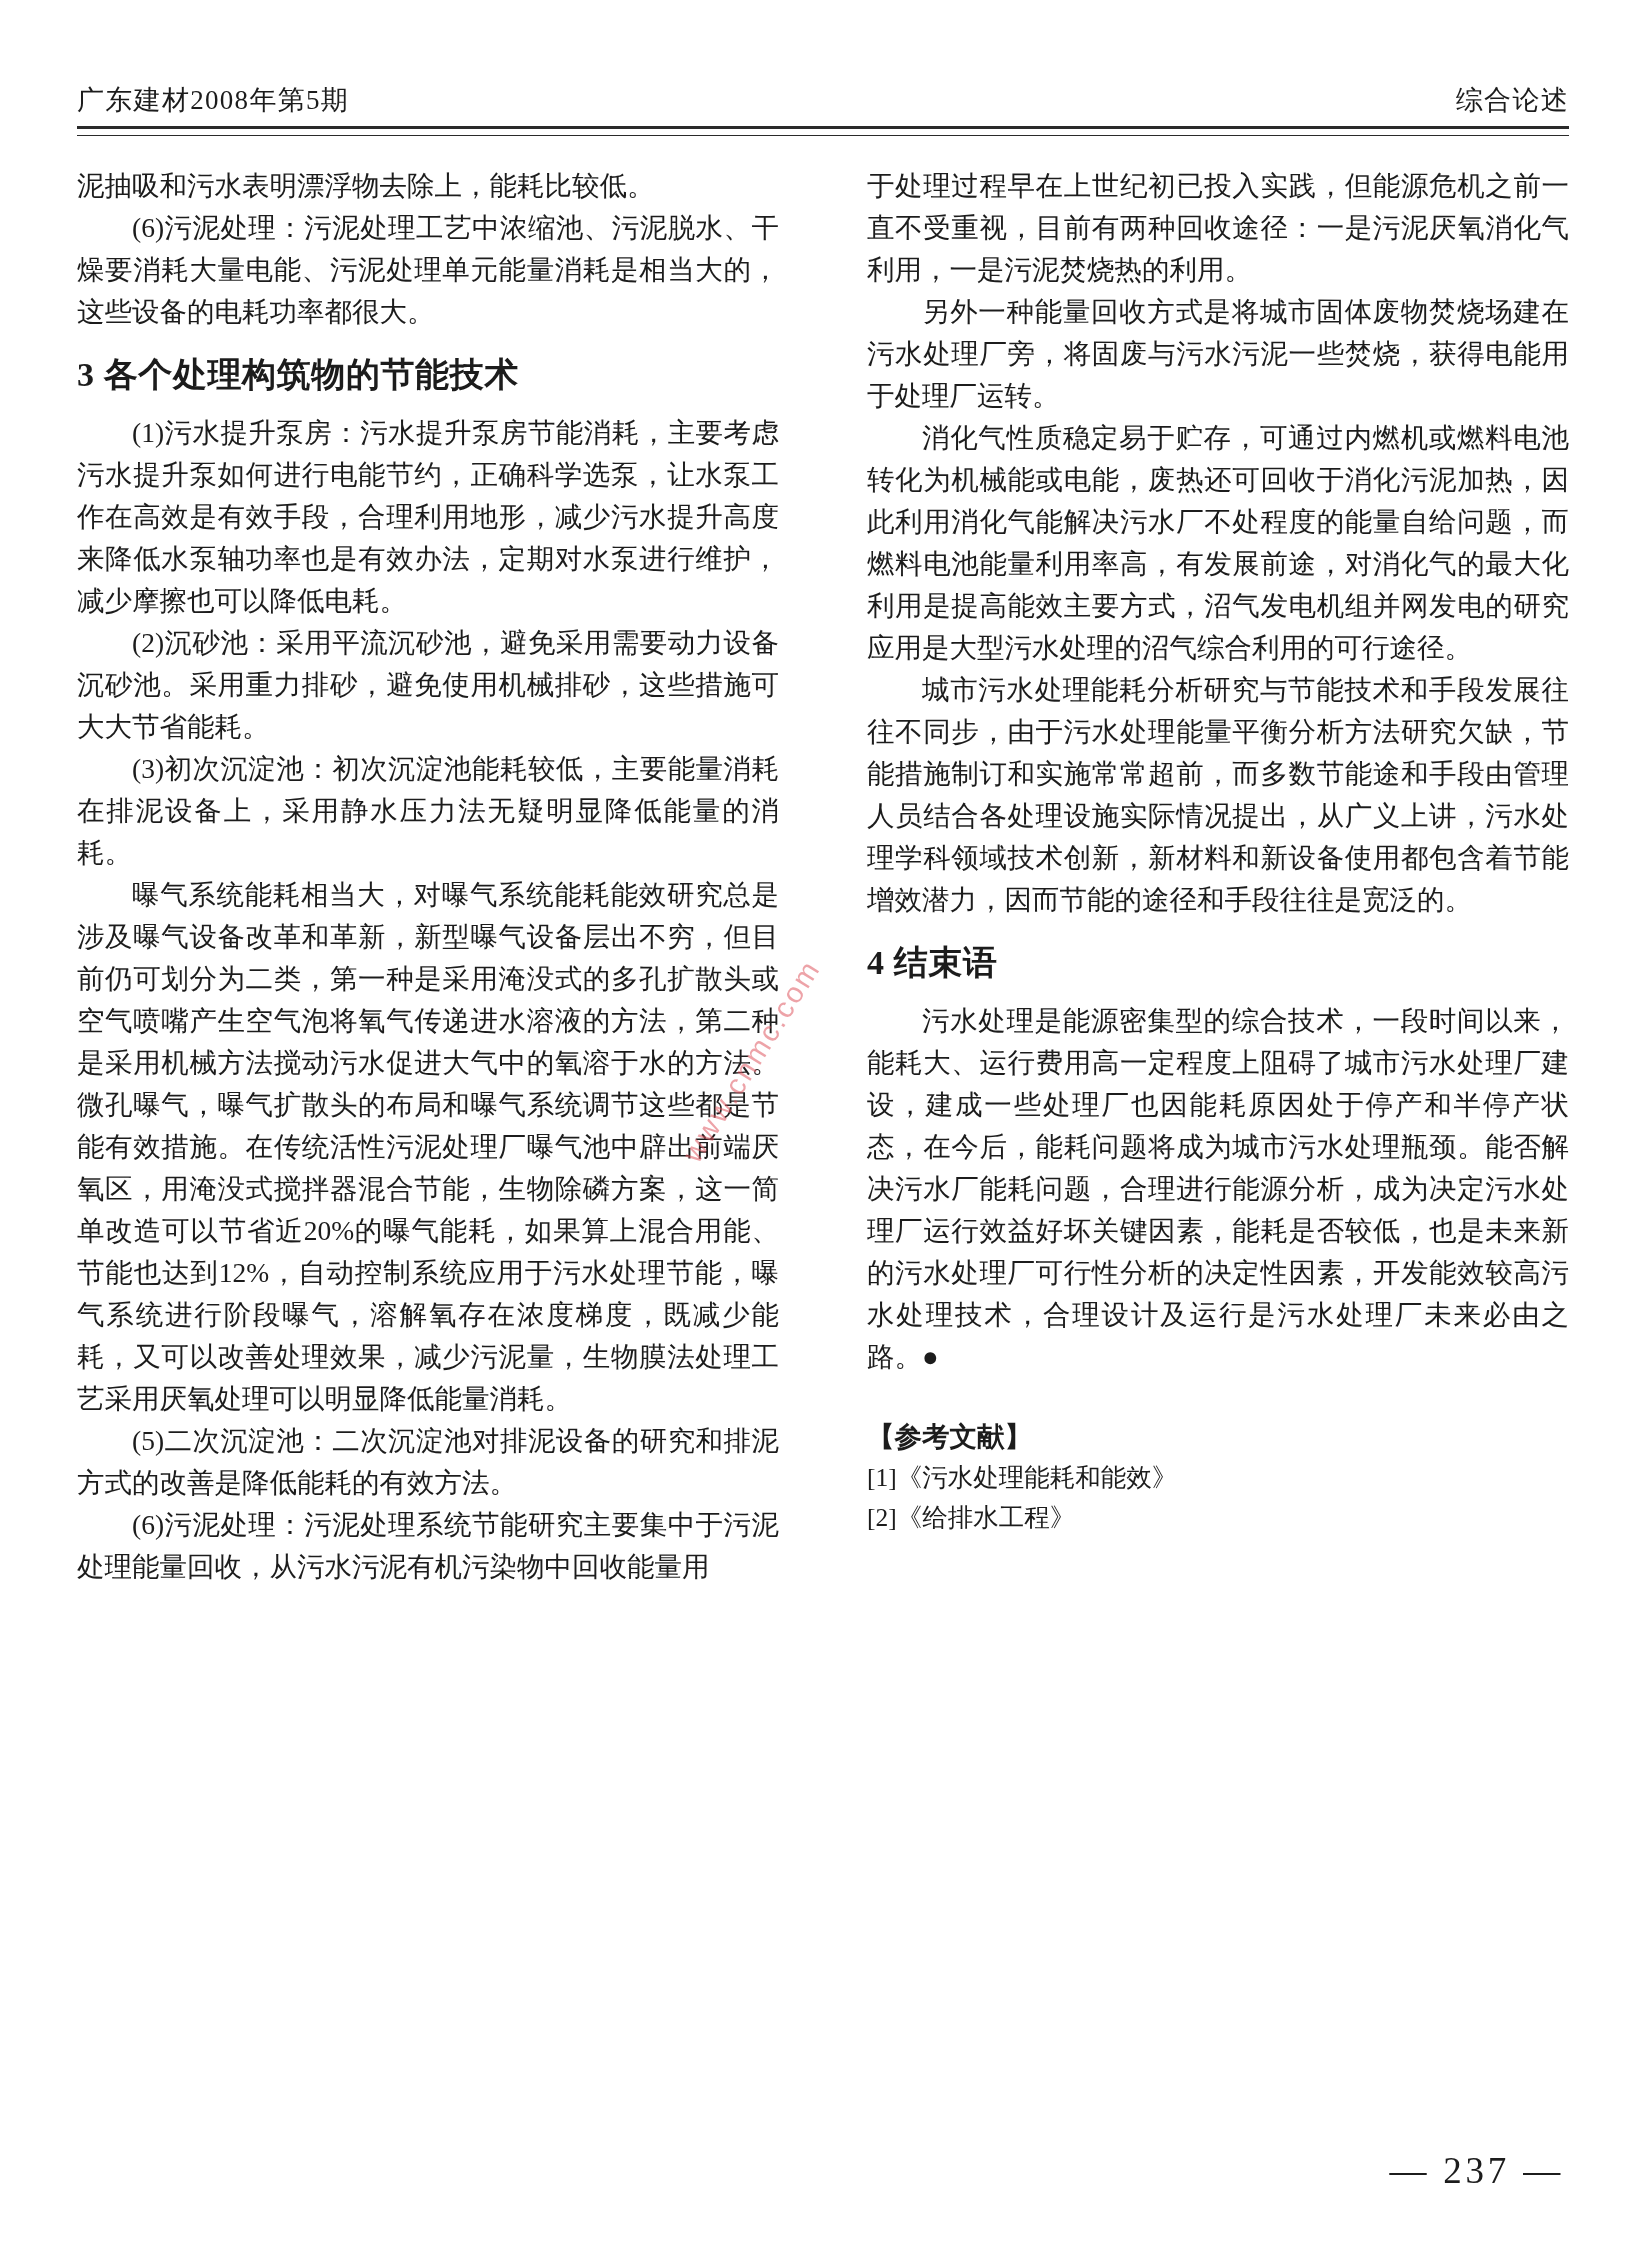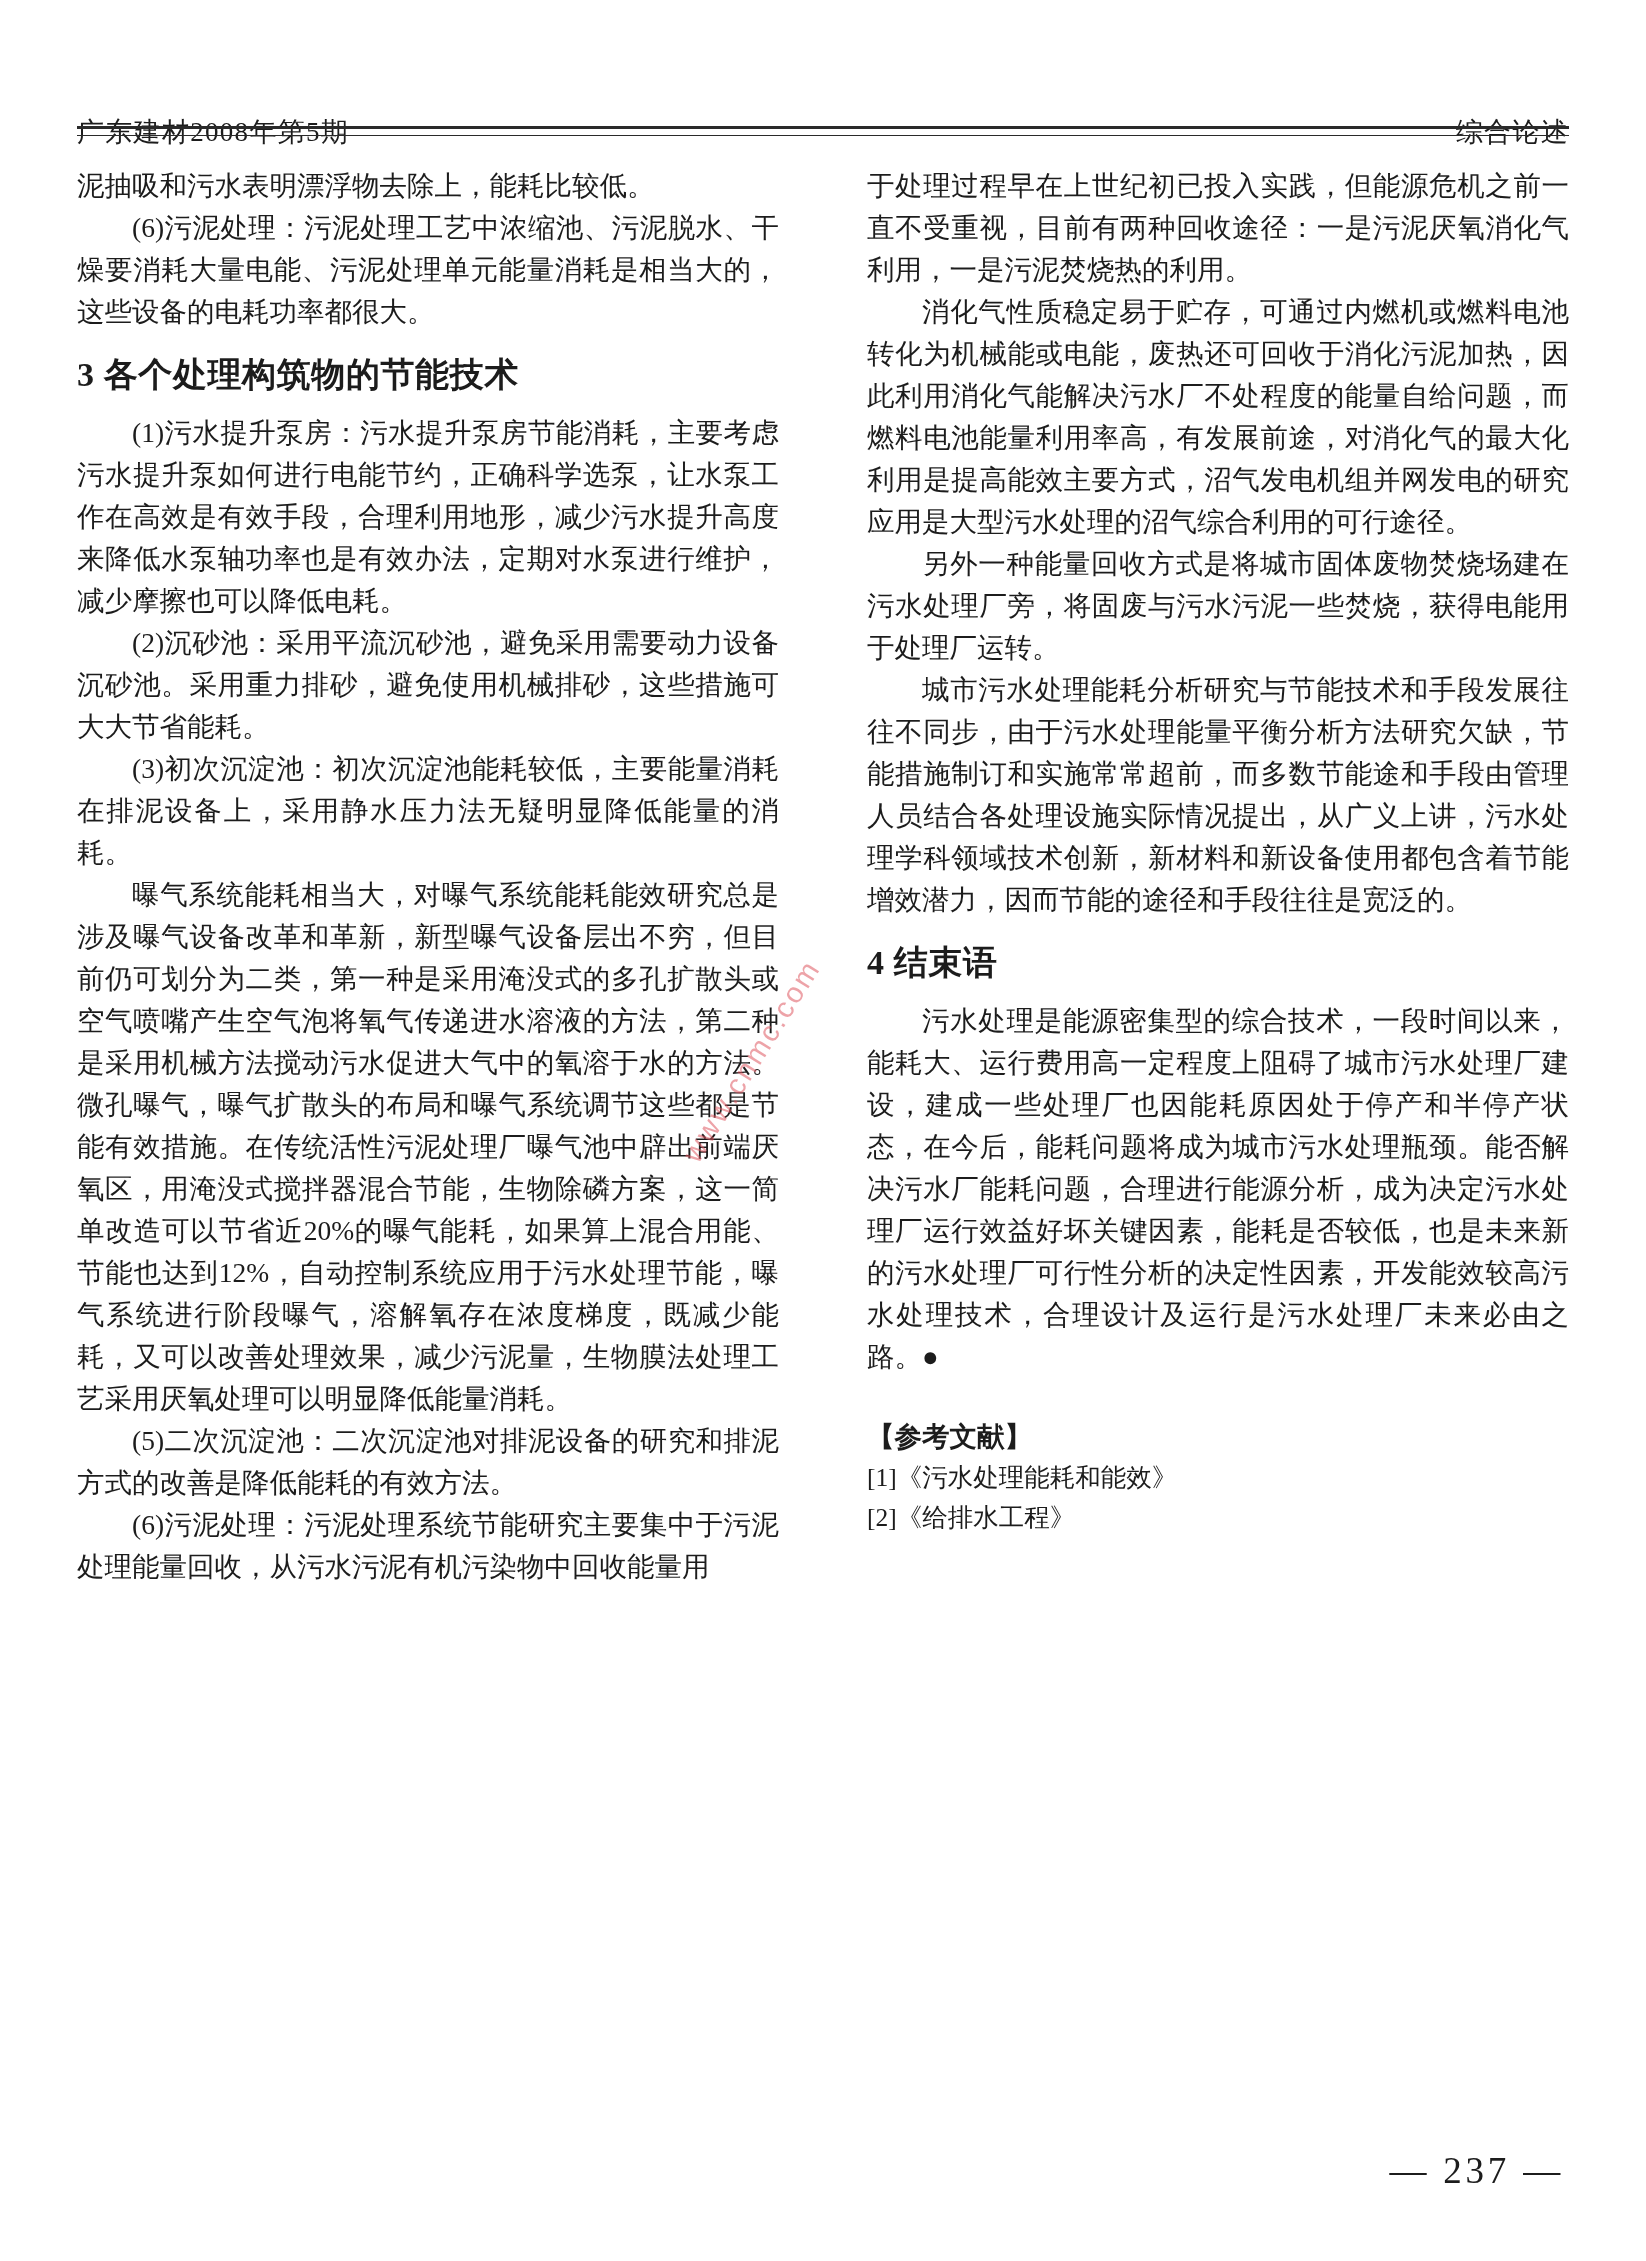--- a/index.html
+++ b/index.html
@@ -20,21 +20,20 @@
   .header {
     position: absolute;
     top: 82px;
     left: 77px;
     right: 77px;
     display: flex;
     justify-content: space-between;
     align-items: baseline;
     font-size: 27px;
     letter-spacing: 1.3px;
-    margin-top: 32px;
   }
   .header-rule {
     position: absolute;
     top: 126px;
     left: 77px;
     right: 77px;
     height: 6.4px;
     border-top: 3.2px solid #2a2a2a;
     border-bottom: 1.3px solid #2a2a2a;
   }
@@ -118,22 +117,22 @@
       <p class="para-indent">(1)污水提升泵房：污水提升泵房节能消耗，主要考虑污水提升泵如何进行电能节约，正确科学选泵，让水泵工作在高效是有效手段，合理利用地形，减少污水提升高度来降低水泵轴功率也是有效办法，定期对水泵进行维护，减少摩擦也可以降低电耗。</p>
       <p class="para-indent">(2)沉砂池：采用平流沉砂池，避免采用需要动力设备沉砂池。采用重力排砂，避免使用机械排砂，这些措施可大大节省能耗。</p>
       <p class="para-indent">(3)初次沉淀池：初次沉淀池能耗较低，主要能量消耗在排泥设备上，采用静水压力法无疑明显降低能量的消耗。</p>
       <p class="para-indent">曝气系统能耗相当大，对曝气系统能耗能效研究总是涉及曝气设备改革和革新，新型曝气设备层出不穷，但目前仍可划分为二类，第一种是采用淹没式的多孔扩散头或空气喷嘴产生空气泡将氧气传递进水溶液的方法，第二种是采用机械方法搅动污水促进大气中的氧溶于水的方法。微孔曝气，曝气扩散头的布局和曝气系统调节这些都是节能有效措施。在传统活性污泥处理厂曝气池中辟出前端厌氧区，用淹没式搅拌器混合节能，生物除磷方案，这一简单改造可以节省近20%的曝气能耗，如果算上混合用能、节能也达到12%，自动控制系统应用于污水处理节能，曝气系统进行阶段曝气，溶解氧存在浓度梯度，既减少能耗，又可以改善处理效果，减少污泥量，生物膜法处理工艺采用厌氧处理可以明显降低能量消耗。</p>
       <p class="para-indent">(5)二次沉淀池：二次沉淀池对排泥设备的研究和排泥方式的改善是降低能耗的有效方法。</p>
       <p class="para-indent">(6)污泥处理：污泥处理系统节能研究主要集中于污泥处理能量回收，从污水污泥有机污染物中回收能量用</p>
     </div>
 
     <div class="col">
       <p>于处理过程早在上世纪初已投入实践，但能源危机之前一直不受重视，目前有两种回收途径：一是污泥厌氧消化气利用，一是污泥焚烧热的利用。</p>
+      <p class="para-indent">另外一种能量回收方式是将城市固体废物焚烧场建在污水处理厂旁，将固废与污水污泥一些焚烧，获得电能用于处理厂运转。</p>
       <p class="para-indent">消化气性质稳定易于贮存，可通过内燃机或燃料电池转化为机械能或电能，废热还可回收于消化污泥加热，因此利用消化气能解决污水厂不处程度的能量自给问题，而燃料电池能量利用率高，有发展前途，对消化气的最大化利用是提高能效主要方式，沼气发电机组并网发电的研究应用是大型污水处理的沼气综合利用的可行途径。</p>
-      <p class="para-indent">另外一种能量回收方式是将城市固体废物焚烧场建在污水处理厂旁，将固废与污水污泥一些焚烧，获得电能用于处理厂运转。</p>
       <p class="para-indent">城市污水处理能耗分析研究与节能技术和手段发展往往不同步，由于污水处理能量平衡分析方法研究欠缺，节能措施制订和实施常常超前，而多数节能途和手段由管理人员结合各处理设施实际情况提出，从广义上讲，污水处理学科领域技术创新，新材料和新设备使用都包含着节能增效潜力，因而节能的途径和手段往往是宽泛的。</p>
       <h2 class="section-heading">4 结束语</h2>
       <p class="para-indent">污水处理是能源密集型的综合技术，一段时间以来，能耗大、运行费用高一定程度上阻碍了城市污水处理厂建设，建成一些处理厂也因能耗原因处于停产和半停产状态，在今后，能耗问题将成为城市污水处理瓶颈。能否解决污水厂能耗问题，合理进行能源分析，成为决定污水处理厂运行效益好坏关键因素，能耗是否较低，也是未来新的污水处理厂可行性分析的决定性因素，开发能效较高污水处理技术，合理设计及运行是污水处理厂未来必由之路。●</p>
       <p class="ref-heading">【参考文献】</p>
       <p class="ref-item">[1]《污水处理能耗和能效》</p>
       <p class="ref-item">[2]《给排水工程》</p>
     </div>
 
   </div>
 

